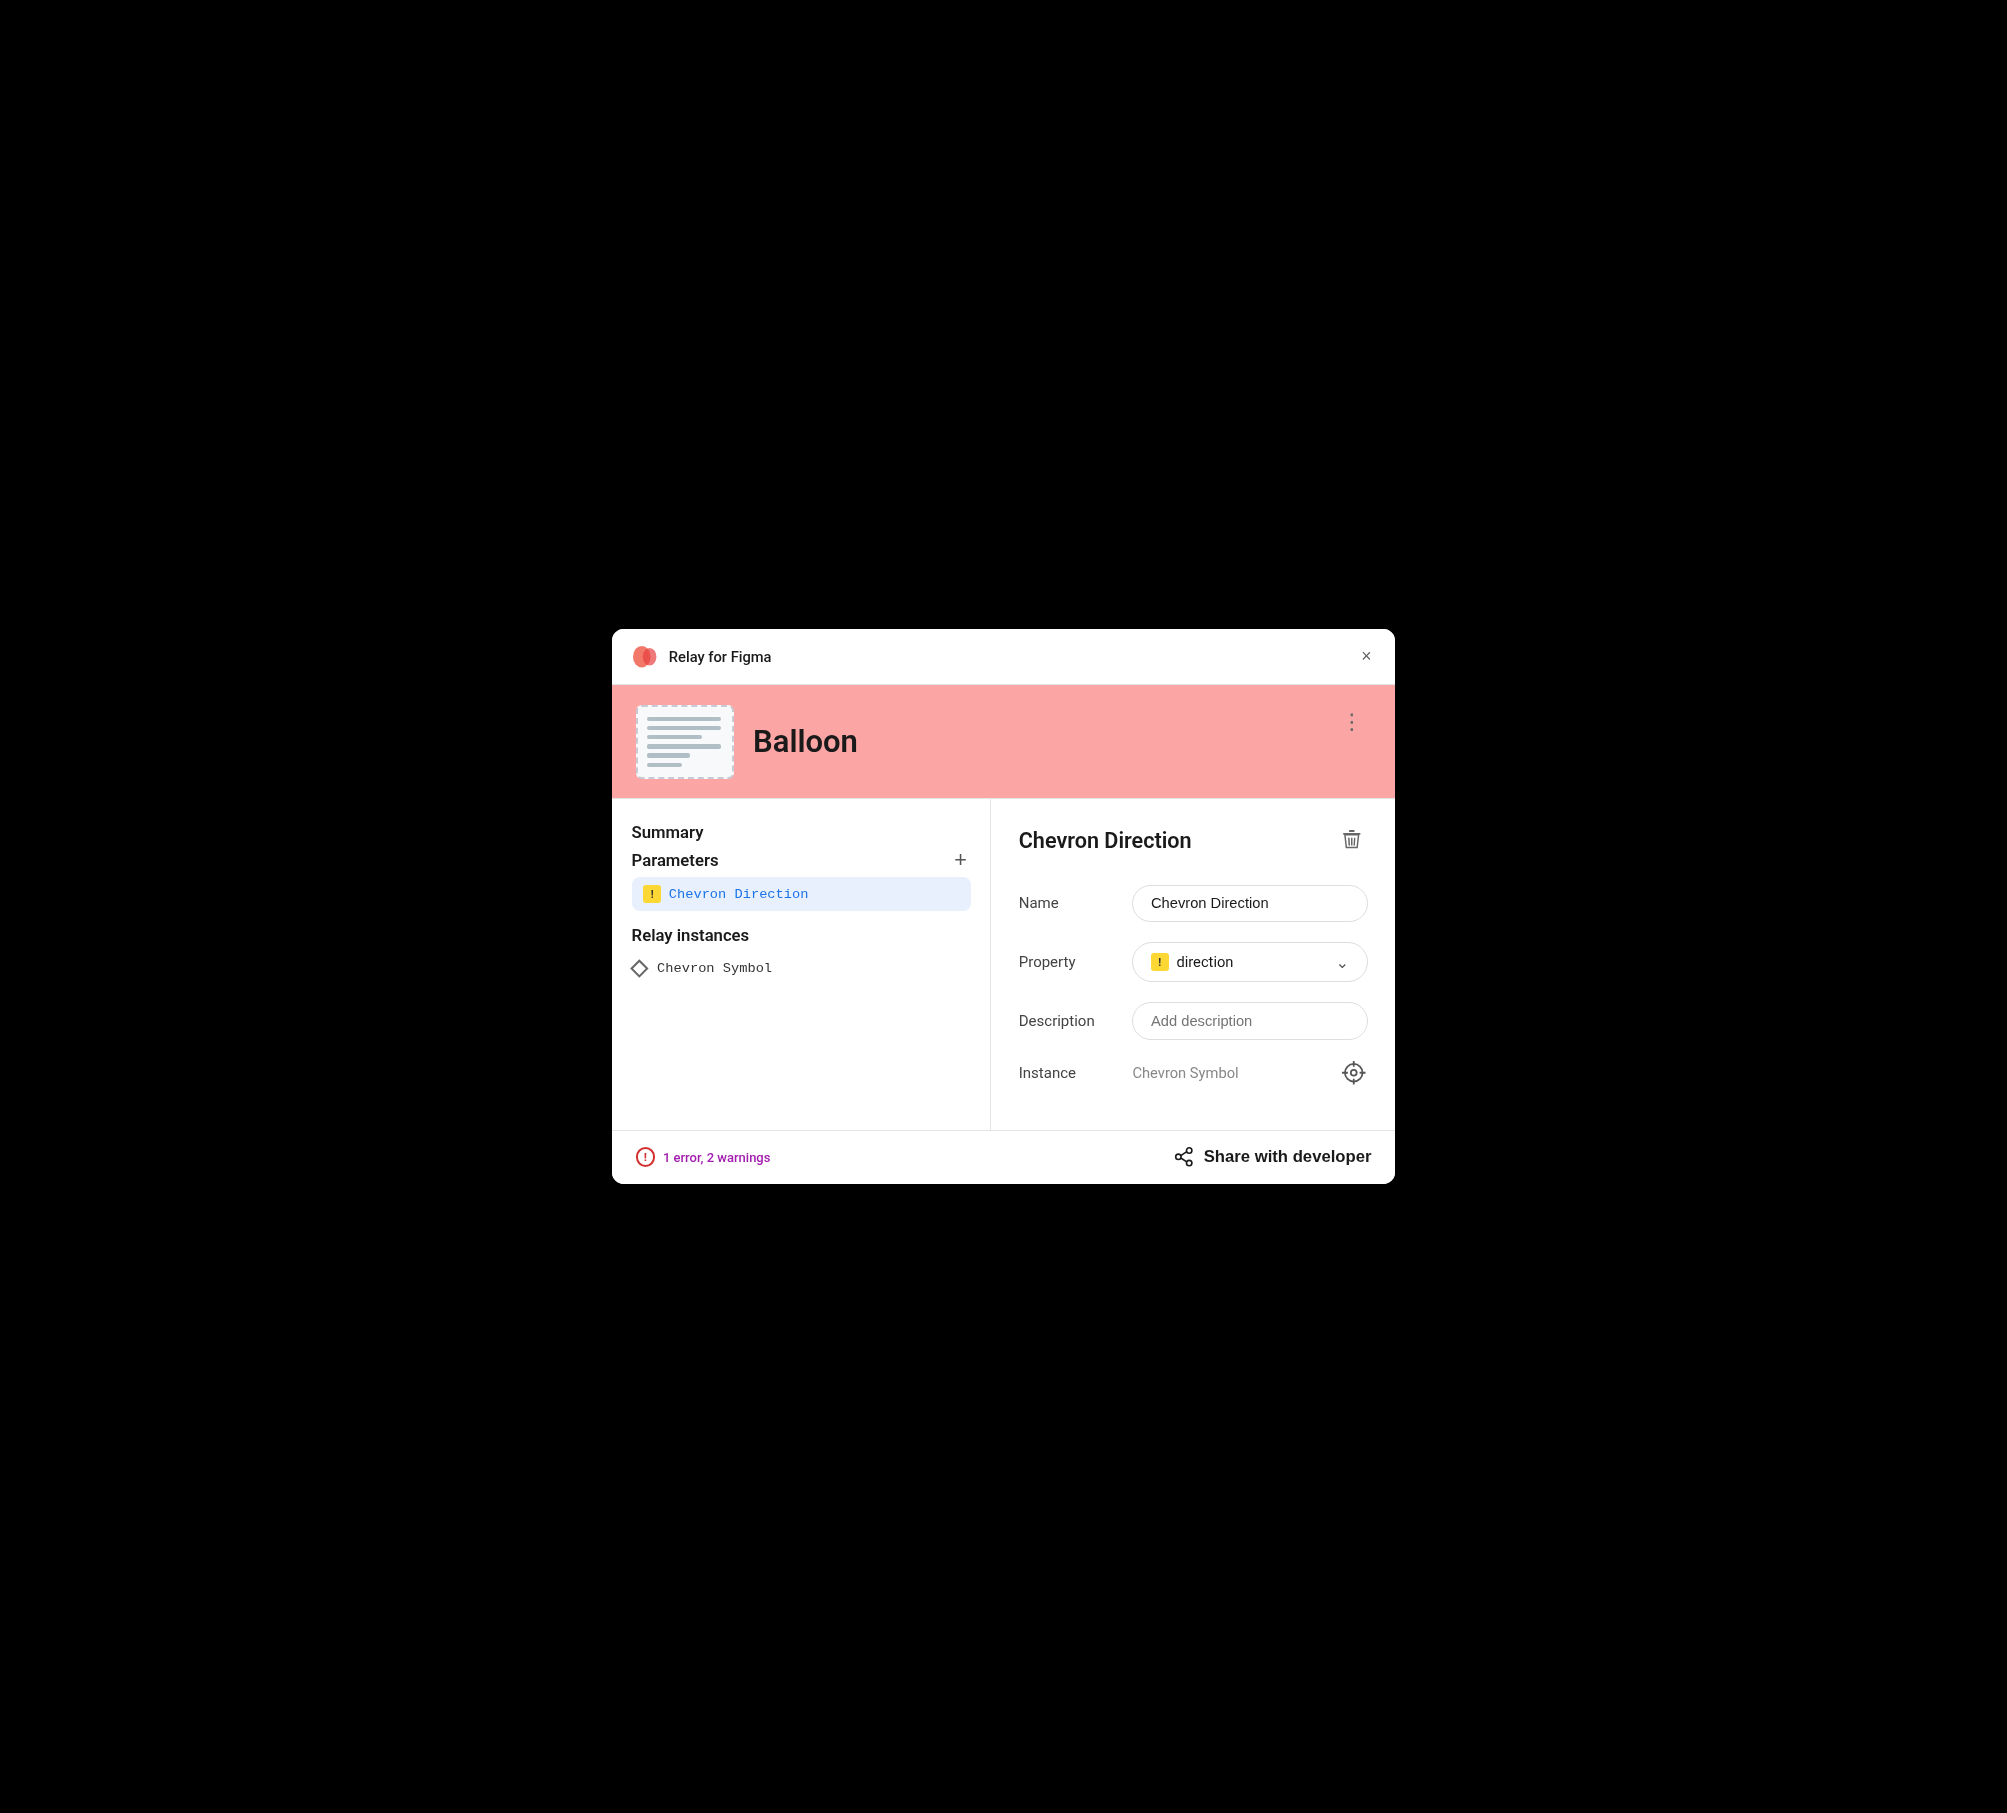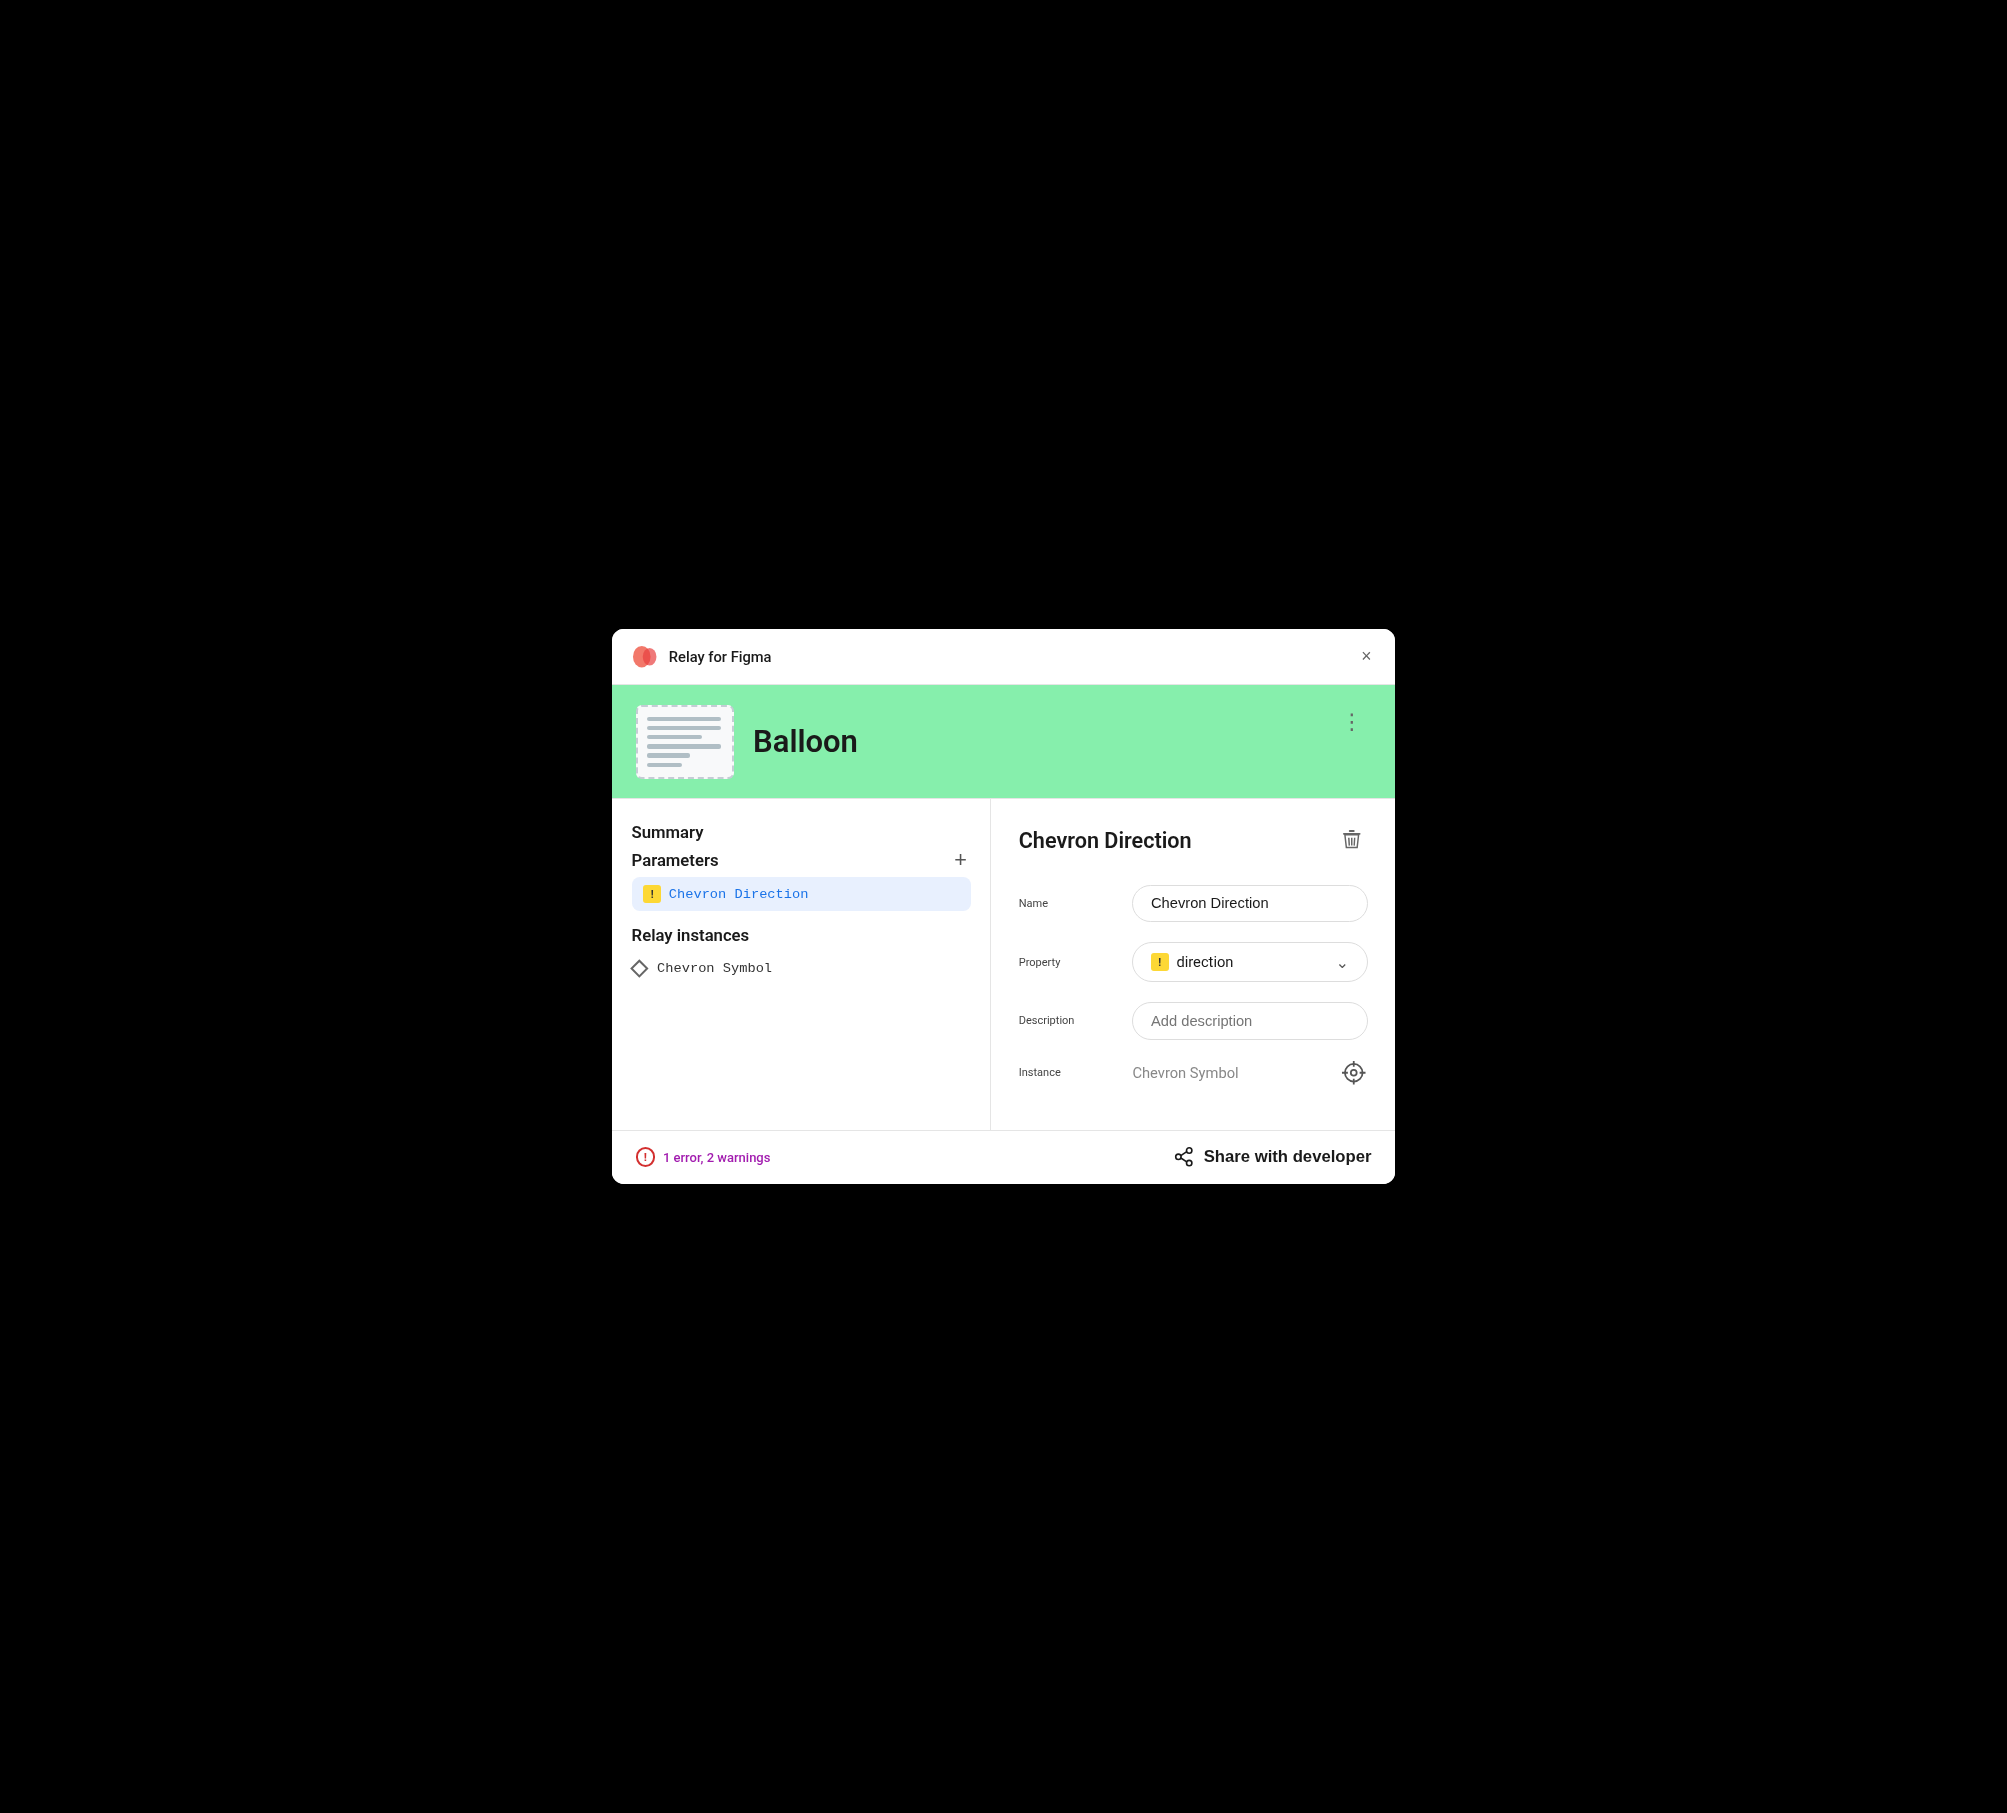--- a/index.html
+++ b/index.html
@@ -56,21 +56,21 @@
       line-height: 1;
     }
 
     
     .component-header {
       display: flex;
       align-items: flex-start;
       justify-content: space-between;
       padding: 19.6px 23.5px;
       border-bottom: 1px solid #e5e5e5;
-      background: #86efac;
+      background: #fca5a5;
       gap: 42px;
     }
     .component-left {
       display: flex;
       align-items: center;
       gap: 19.6px;
     }
     .component-thumbnail {
       width: 98px;
       height: 74px;
@@ -245,21 +245,21 @@
     }
 
     .field-row {
       display: flex;
       align-items: center;
       margin-bottom: 19.6px;
       gap: 15.7px;
     }
 
     .field-label {
-      font-size: 11px;
+      font-size: 15px;
       color: #444;
       width: 98px;
       flex-shrink: 0;
     }
 
     .field-input {
       flex: 1;
       border: 1.5px solid #ddd;
       border-radius: 23.5px;
       padding: 9.8px 17.6px;

